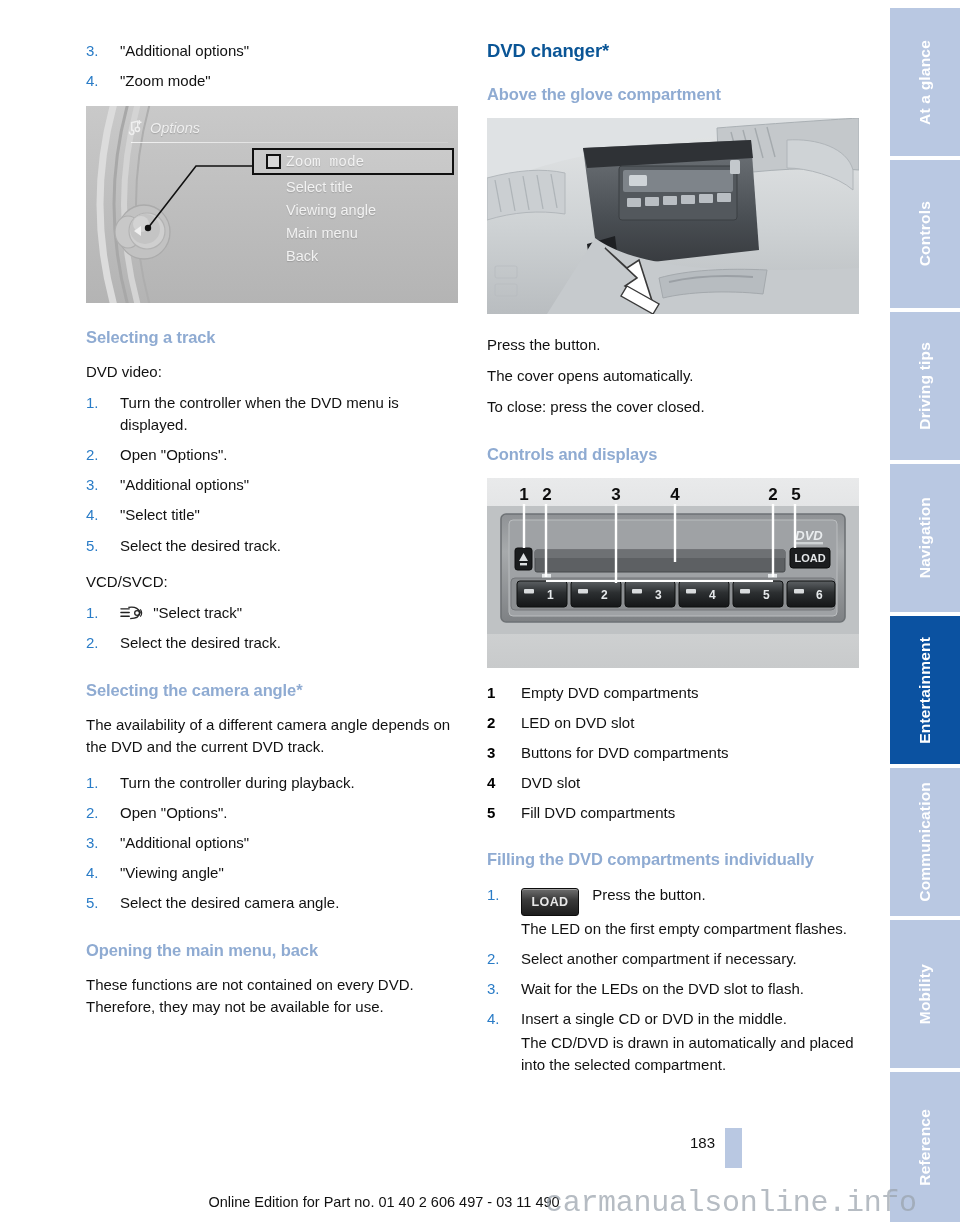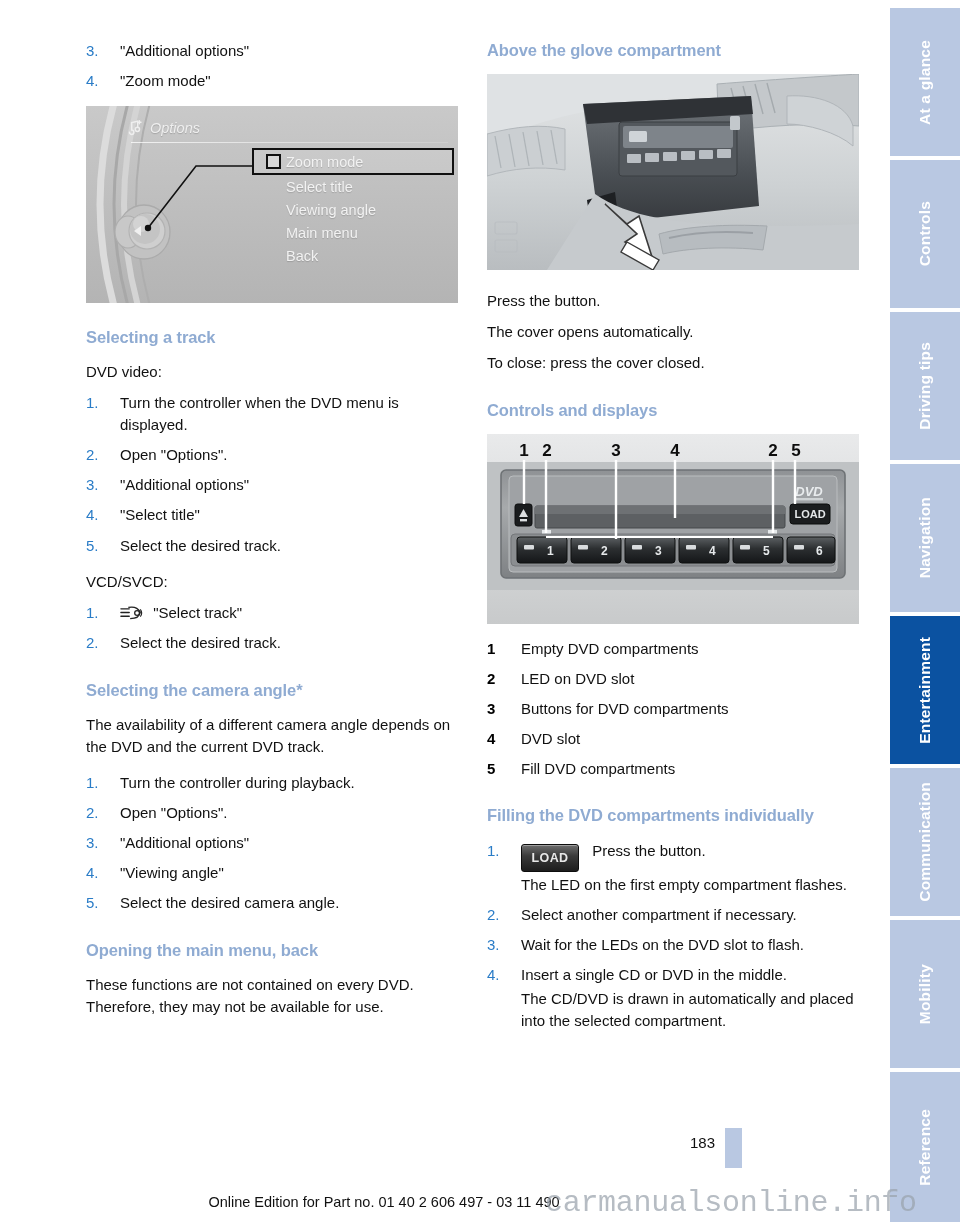--- a/index.html
+++ b/index.html
@@ -90,21 +90,21 @@
     background:linear-gradient(90deg,rgba(255,255,255,.75),rgba(255,255,255,.15));
   }
   .idrive-menu{position:absolute;left:168px;top:42px;width:200px;}
   .idrive-menu .row{
     height:23px;display:flex;align-items:center;
     color:#f2f2f2;font-size:14.5px;padding-left:32px;
     text-shadow:0 1px 1px rgba(0,0,0,.16);
   }
   .idrive-menu .row.sel{
     border:2px solid #101010;background:rgba(255,255,255,.10);
-    margin-left:-2px;
+    margin-left:-2px;font-family:Liberation Mono, monospace;
   }
   .idrive-menu .row .chk{
     position:absolute;left:12px;width:11px;height:11px;
     border:2px solid #111;background:#d8d8d8;
   }
   .idrive-knob{
     position:absolute;left:28px;top:92px;width:68px;height:68px;
   }
 
   
@@ -291,20 +291,21 @@
         <span>Select the desired camera angle.</span>
       </li>
     </ol>
 
     <h3 class="h-sub tight">Opening the main menu, back</h3>
     <p class="p">These functions are not contained on every DVD. Therefore, they may not be available for use.</p>
   </div>
 
   <div class="col" id="col-right">
 
+    <h2 class="h-main">DVD changer*</h2>
 
     <h3 class="h-sub">Above the glove compartment</h3>
 
     <div class="fig-photo">
       <svg viewBox="0 0 372 196" style="width:372px;height:196px">
         <defs>
           <linearGradient id="dashg" x1="0" y1="0" x2="0" y2="1">
             <stop offset="0%" stop-color="#e4e6e7"></stop>
               <stop offset="55%" stop-color="#ced2d4"></stop>
               <stop offset="100%" stop-color="#b9bdc0"></stop>

